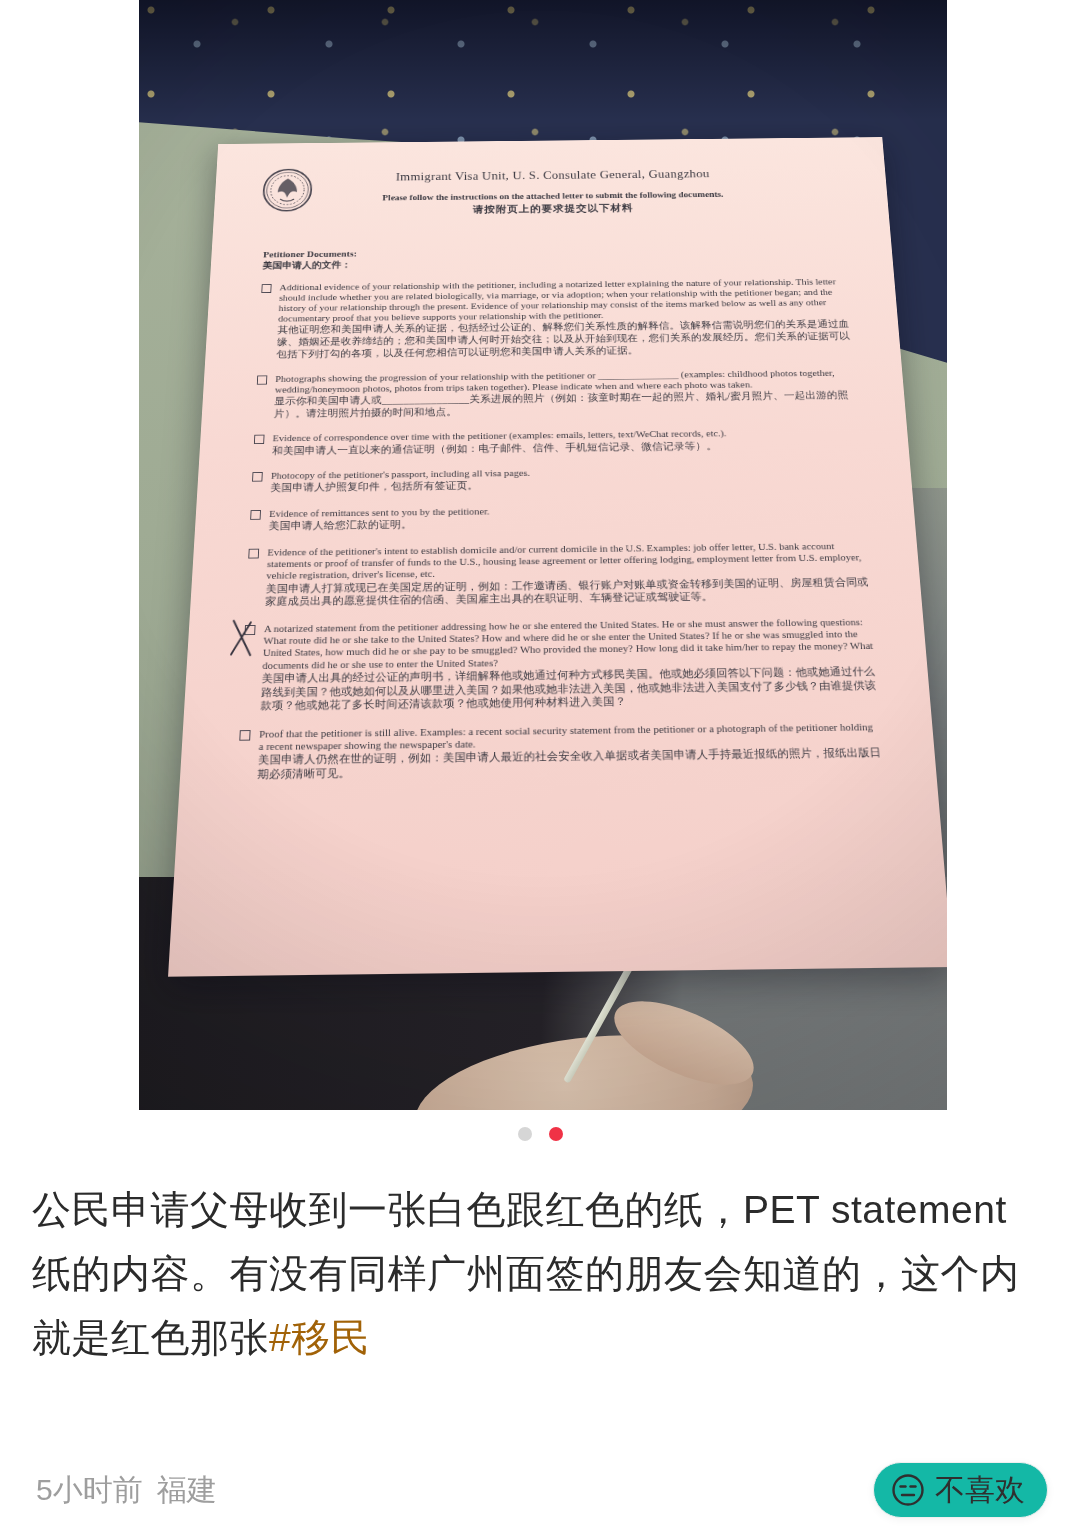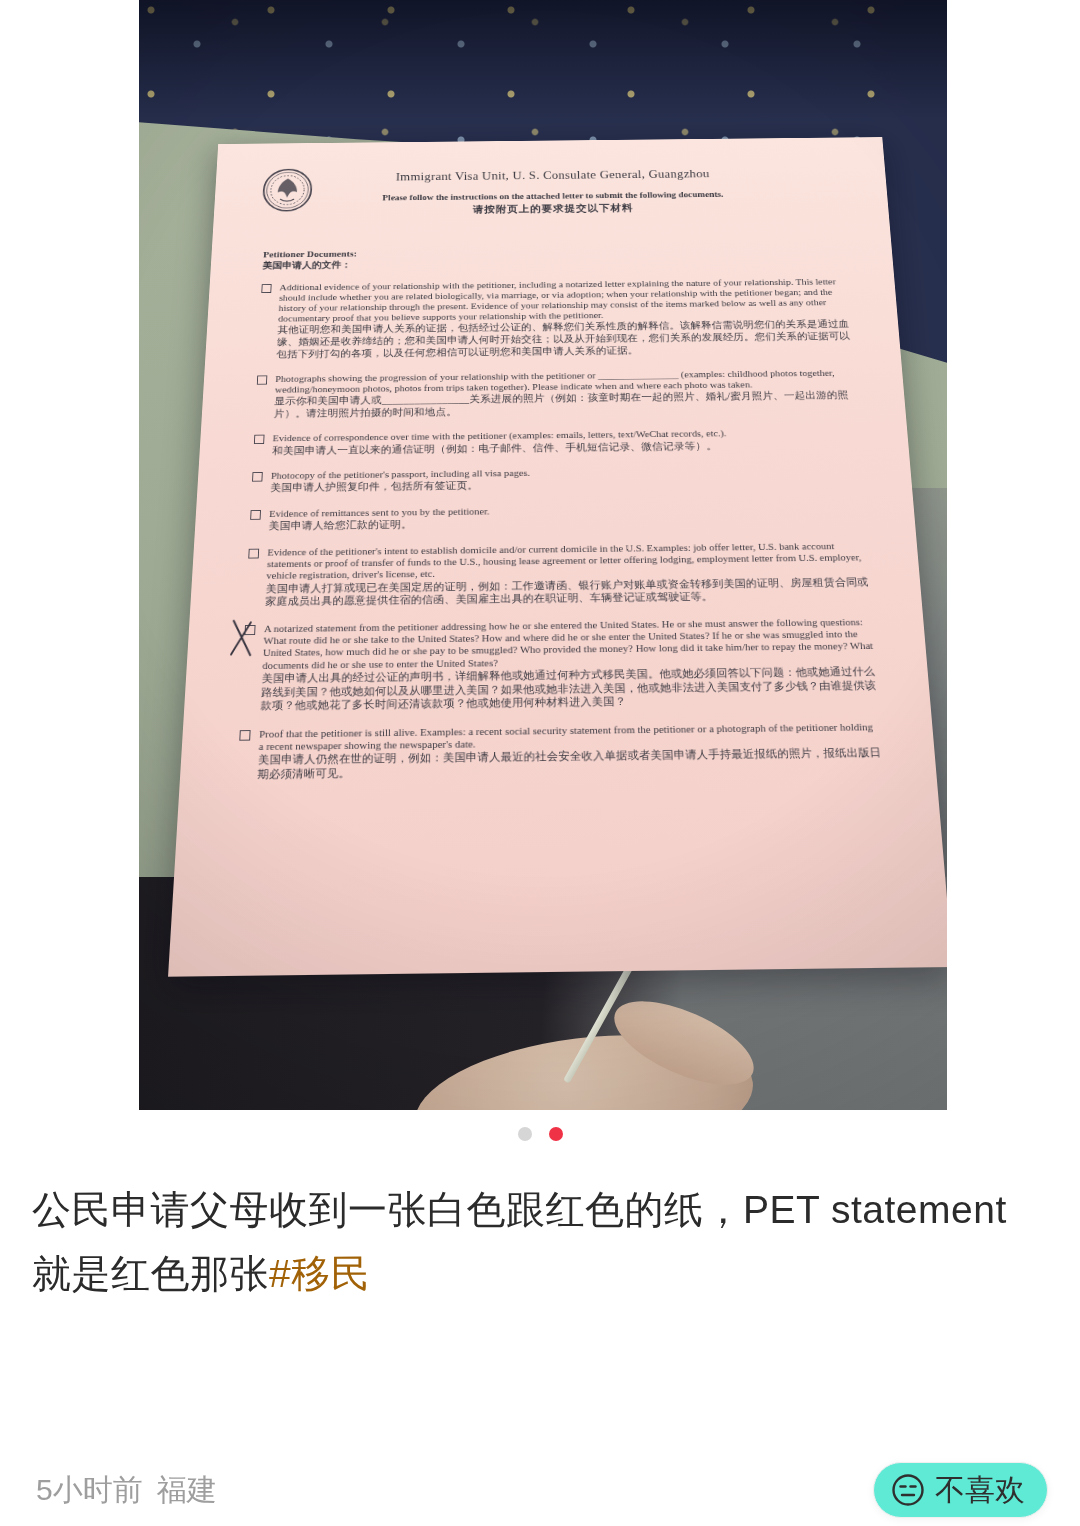--- a/index.html
+++ b/index.html
@@ -61,21 +61,21 @@
   .caption{position:absolute;left:32px;top:1178px;width:1010px;color:#2b2b2b;
     font-size:39px;line-height:64px;letter-spacing:.5px;}
   .caption-line{white-space:nowrap;}
   .hashtag{color:#a16207;text-decoration:none;cursor:pointer;}
 
   
   .footer{position:absolute;left:36px;right:32px;top:1462px;height:56px;
     display:flex;align-items:center;justify-content:space-between;gap:40px;}
   .meta{color:#9e9e9e;font-size:30px;display:flex;gap:14px;}
   .dislike-btn{display:flex;align-items:center;gap:9px;height:54px;padding:0 22px 0 16px;
-    background:#5eead4;border:1px solid #efefef;border-radius:28px;
+    background:#14b8a6;border:1px solid #efefef;border-radius:28px;
     box-shadow:0 2px 8px rgba(0,0,0,.05);cursor:pointer;}
   .dislike-label{font-size:30px;color:#2f2f2f;}
 </style>
 </head>
 <body>
 
 <div>
 
   <div class="photo">
     <div class="seat-fabric"></div>
@@ -182,20 +182,21 @@
     <div class="vignette"></div>
   </div>
 
   <div class="dots">
     <span class="dot" style="background:#d6d6d6"></span>
     <span class="dot" style="background:#f03246"></span>
   </div>
 
   <div class="caption">
     <div class="caption-line">公民申请父母收到一张白色跟红色的纸，PET statement</div>
+    <div class="caption-line">纸的内容。有没有同样广州面签的朋友会知道的，这个内</div>
     <div class="caption-line"><span>就是红色那张</span><a class="hashtag">#移民</a></div>
   </div>
 
   <div class="footer">
     <div class="meta">
       <span>5小时前</span>
       <span>福建</span>
     </div>
     <div class="dislike-btn">
       <svg width="36" height="36" viewBox="0 0 36 36">

